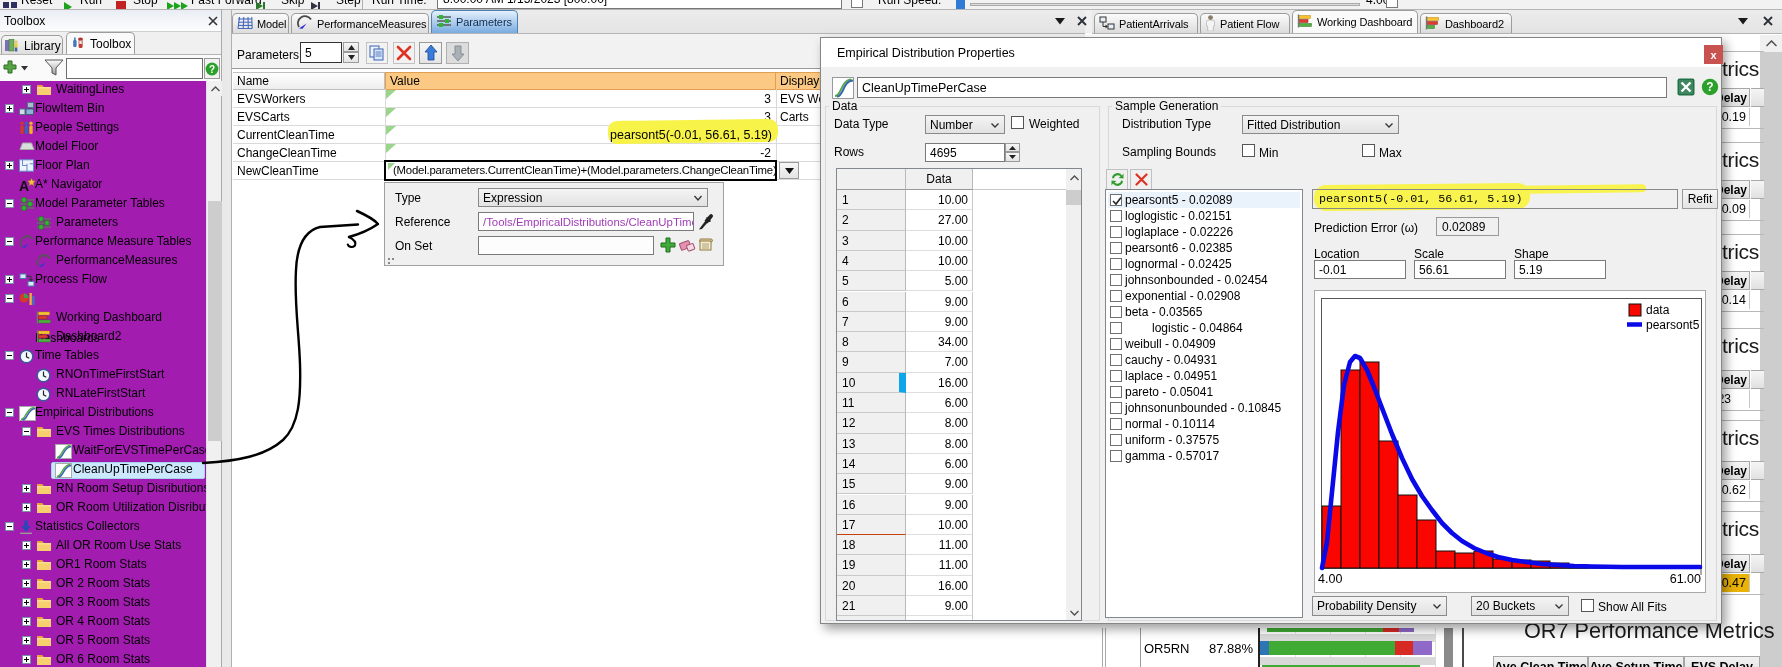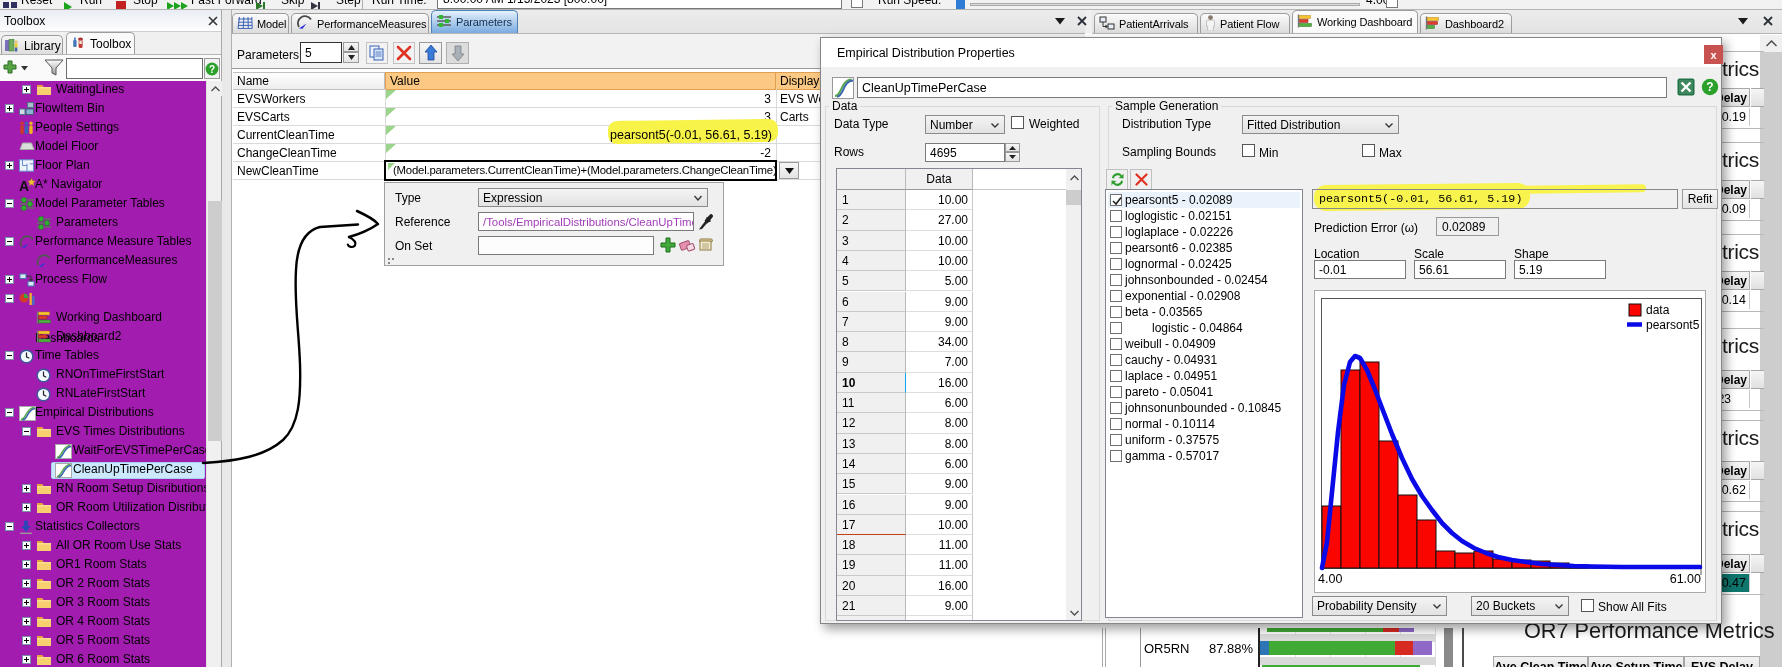--- a/index.html
+++ b/index.html
@@ -710,21 +710,21 @@
   </div>
   <div class="abs" style="left:630px;top:467px;width:42px;height:1px;background:#b8b8b8;"></div>
   <div class="abs" style="left:630px;top:477px;width:42px;height:1px;background:#b8b8b8;"></div>
   <div class="abs" style="left:630px;top:483px;width:38px;height:24px;overflow:hidden;">
     <span style="position:absolute;right:1px;top:0;font-size:21px;letter-spacing:-0.3px;color:#1a1a1a;white-space:nowrap;">trics</span>
   </div>
   <div class="abs" style="left:630px;top:520px;width:28px;height:19px;background:linear-gradient(#f5f5f5,#e1e1e1);border-top:1px solid #a8a8a8;border-bottom:1px solid #a8a8a8;border-right:1px solid #a8a8a8;overflow:hidden;">
     <span style="position:absolute;right:2px;top:2px;font-weight:bold;font-size:12px;">Delay</span>
   </div>
   <div class="abs" style="left:659px;top:520px;width:13px;height:19px;background:linear-gradient(#f5f5f5,#e1e1e1);border-top:1px solid #a8a8a8;border-bottom:1px solid #a8a8a8;"></div>
-  <div class="abs" style="left:630px;top:540px;width:28px;height:18px;background:#0f766e;border-right:1px solid #c8c8c8;text-align:right;">
+  <div class="abs" style="left:630px;top:540px;width:28px;height:18px;background:#eab308;border-right:1px solid #c8c8c8;text-align:right;">
     <span style="position:absolute;right:3px;top:2px;font-size:12.5px;">0.47</span>
   </div>
   <div class="abs" style="left:630px;top:560px;width:42px;height:1px;background:#b8b8b8;"></div>
 
     <span class="abs" style="left:432px;top:584px;font-size:21.7px;color:#1a1a1a;white-space:nowrap;">OR7 Performance Metrics</span>
     <div class="hdrcell" style="left:401px;top:622px;width:95px;height:22px;">Ave Clean Time</div>
     <div class="hdrcell" style="left:496px;top:622px;width:96px;height:22px;">Ave Setup Time</div>
     <div class="hdrcell" style="left:592px;top:622px;width:76px;height:22px;">EVS Delay</div>
 
     <div class="abs" style="left:10px;top:594px;width:1px;height:40px;background:#aaa;"></div>
@@ -854,21 +854,21 @@
         </div>
 <div class="abs" style="left:69px;top:163.1px;width:67px;height:20.3px;background:#fff;border-right:1px solid #c9c9c9;border-bottom:1px solid #dedede;">
           <span style="position:absolute;right:4px;top:3px;">34.00</span>
         </div>
 <div class="abs" style="left:0;top:183.4px;width:69px;height:20.3px;background:#f0f0f0;border-right:1px solid #b9b9b9;border-bottom:1px solid #c9c9c9;">
           <span style="position:absolute;left:5px;top:3px;">9</span>
         </div>
 <div class="abs" style="left:69px;top:183.4px;width:67px;height:20.3px;background:#fff;border-right:1px solid #c9c9c9;border-bottom:1px solid #dedede;">
           <span style="position:absolute;right:4px;top:3px;">7.00</span>
         </div>
-<div class="abs" style="left:0;top:203.7px;width:69px;height:20.3px;background:#f0f0f0;border-right:1px solid #0ea5e9;border-bottom:1px solid #c9c9c9;font-weight:bold;">
+<div class="abs" style="left:0;top:203.7px;width:69px;height:20.3px;background:#f0f0f0;border-right:7px solid #0ea5e9;border-bottom:1px solid #c9c9c9;">
           <span style="position:absolute;left:5px;top:3px;">10</span>
         </div>
 <div class="abs" style="left:69px;top:203.7px;width:67px;height:20.3px;background:#fff;border-right:1px solid #c9c9c9;border-bottom:1px solid #dedede;">
           <span style="position:absolute;right:4px;top:3px;">16.00</span>
         </div>
 <div class="abs" style="left:0;top:224.0px;width:69px;height:20.3px;background:#f0f0f0;border-right:1px solid #b9b9b9;border-bottom:1px solid #c9c9c9;">
           <span style="position:absolute;left:5px;top:3px;">11</span>
         </div>
 <div class="abs" style="left:69px;top:224.0px;width:67px;height:20.3px;background:#fff;border-right:1px solid #c9c9c9;border-bottom:1px solid #dedede;">
           <span style="position:absolute;right:4px;top:3px;">6.00</span>

